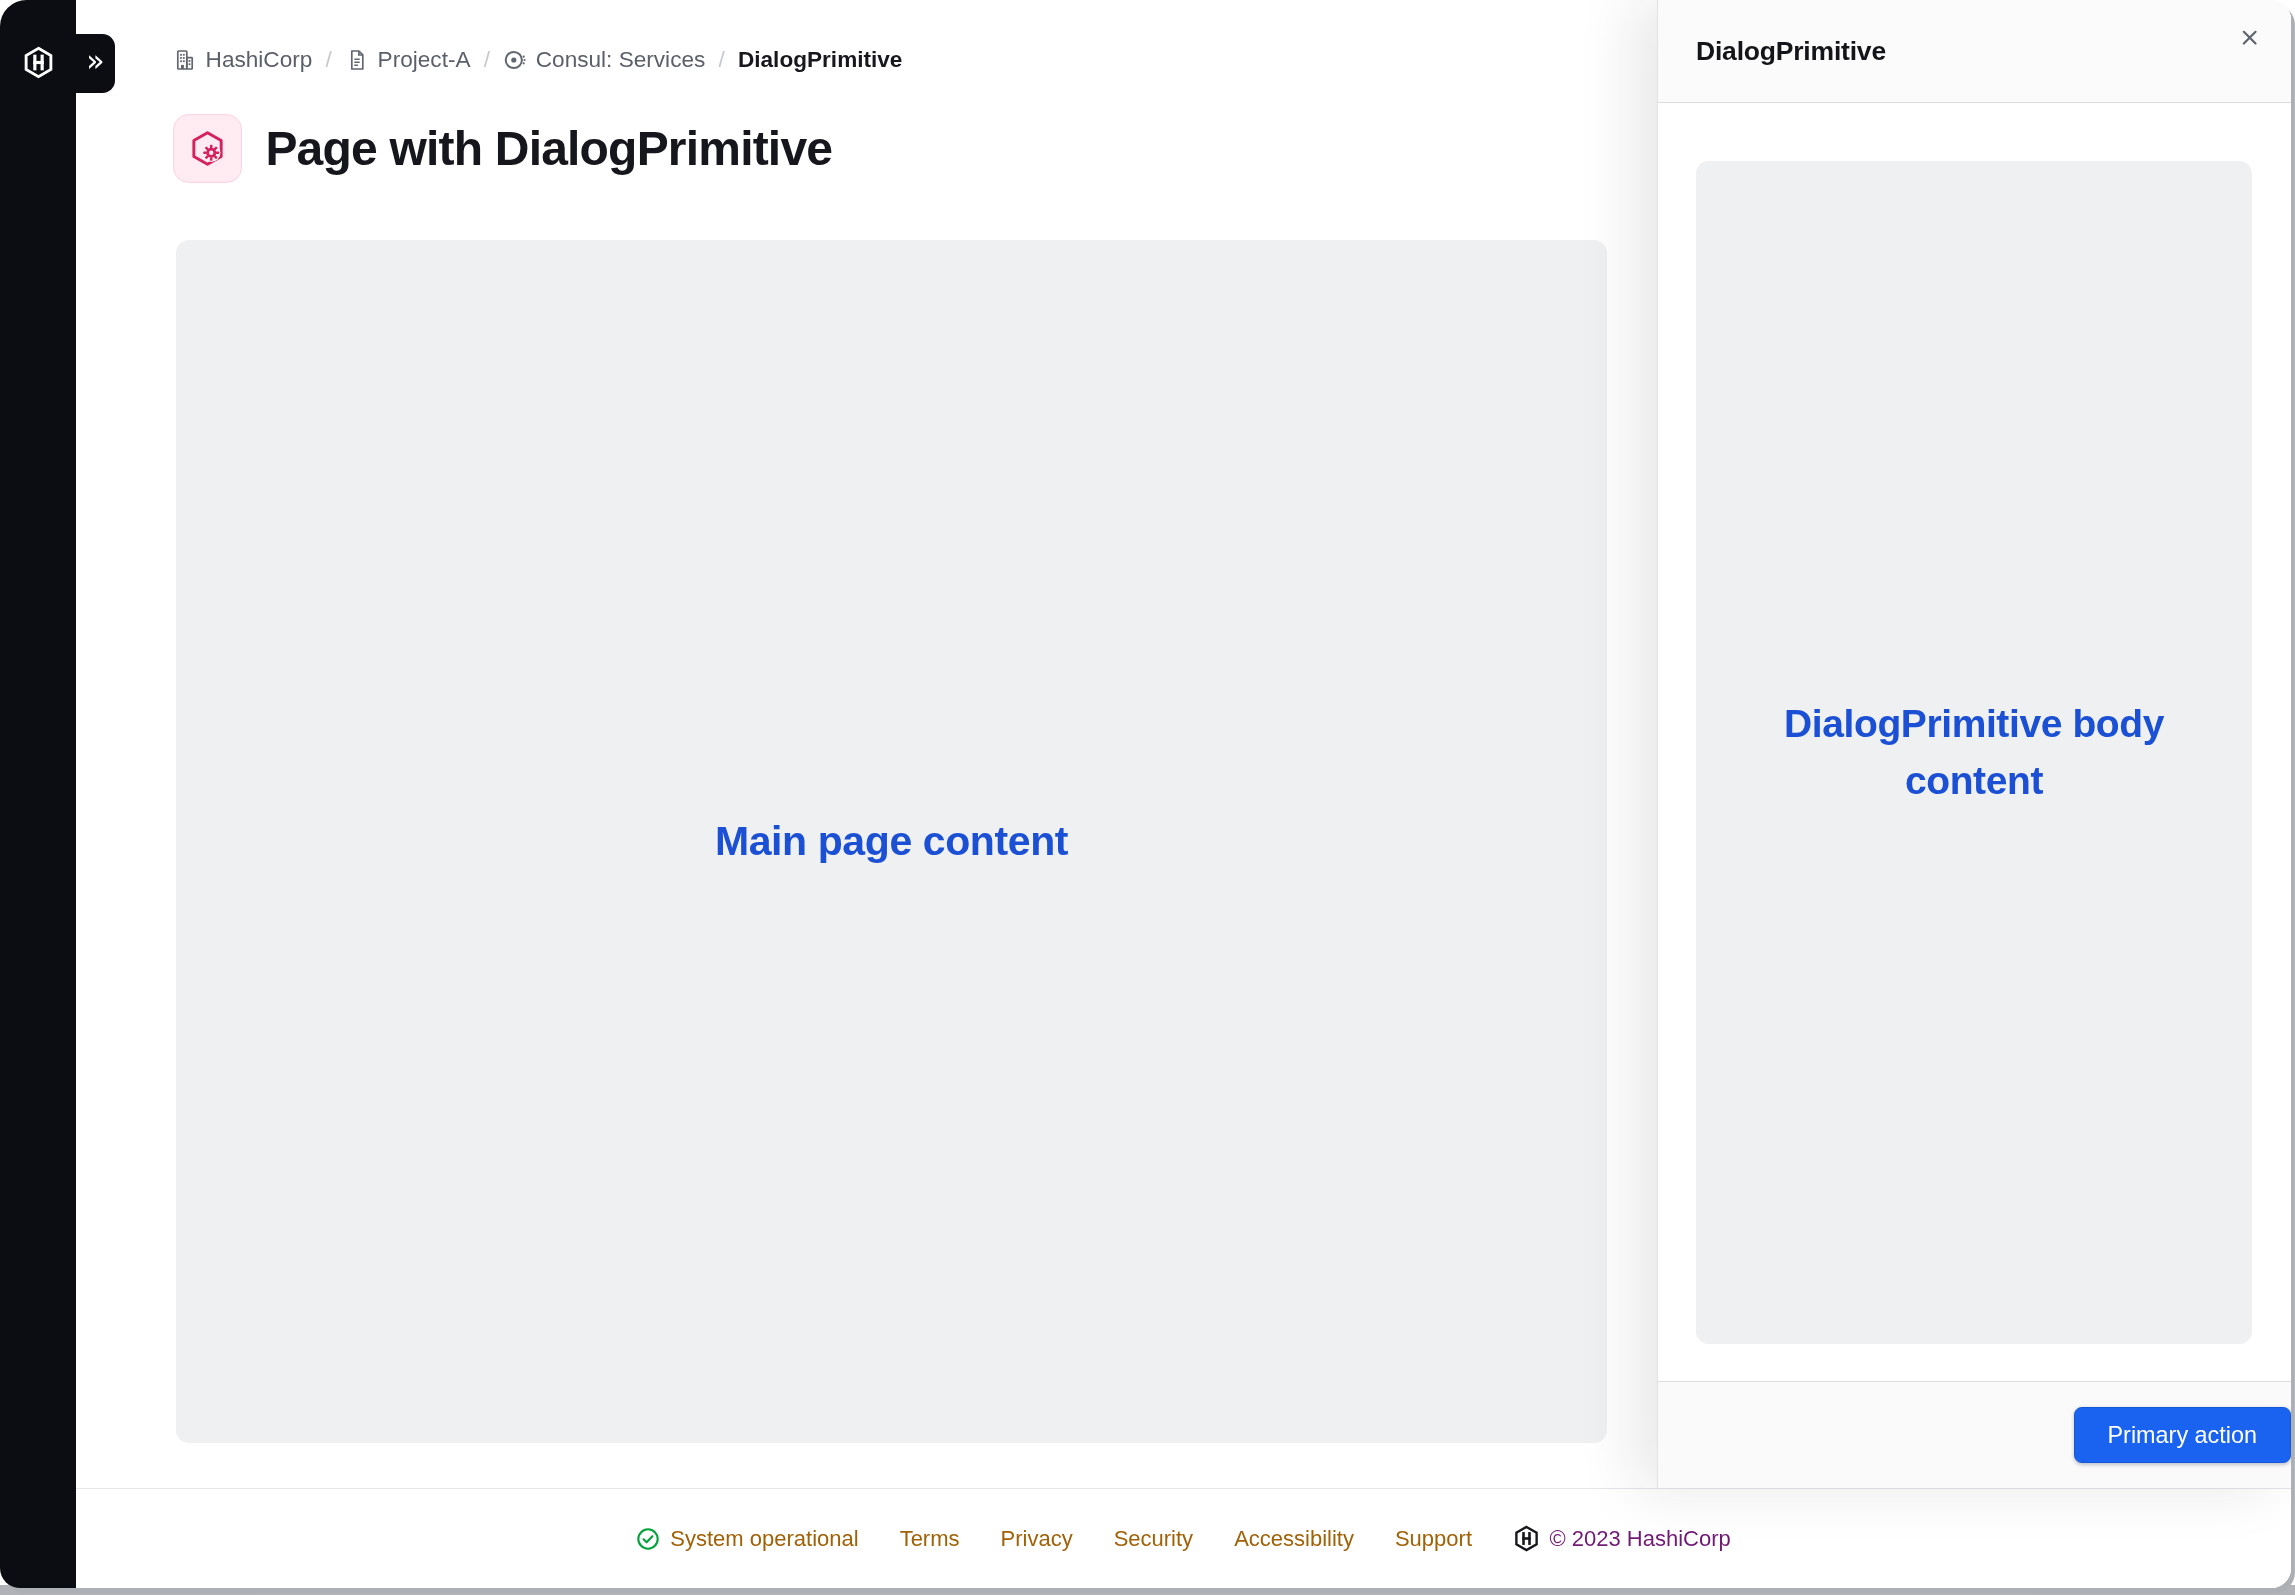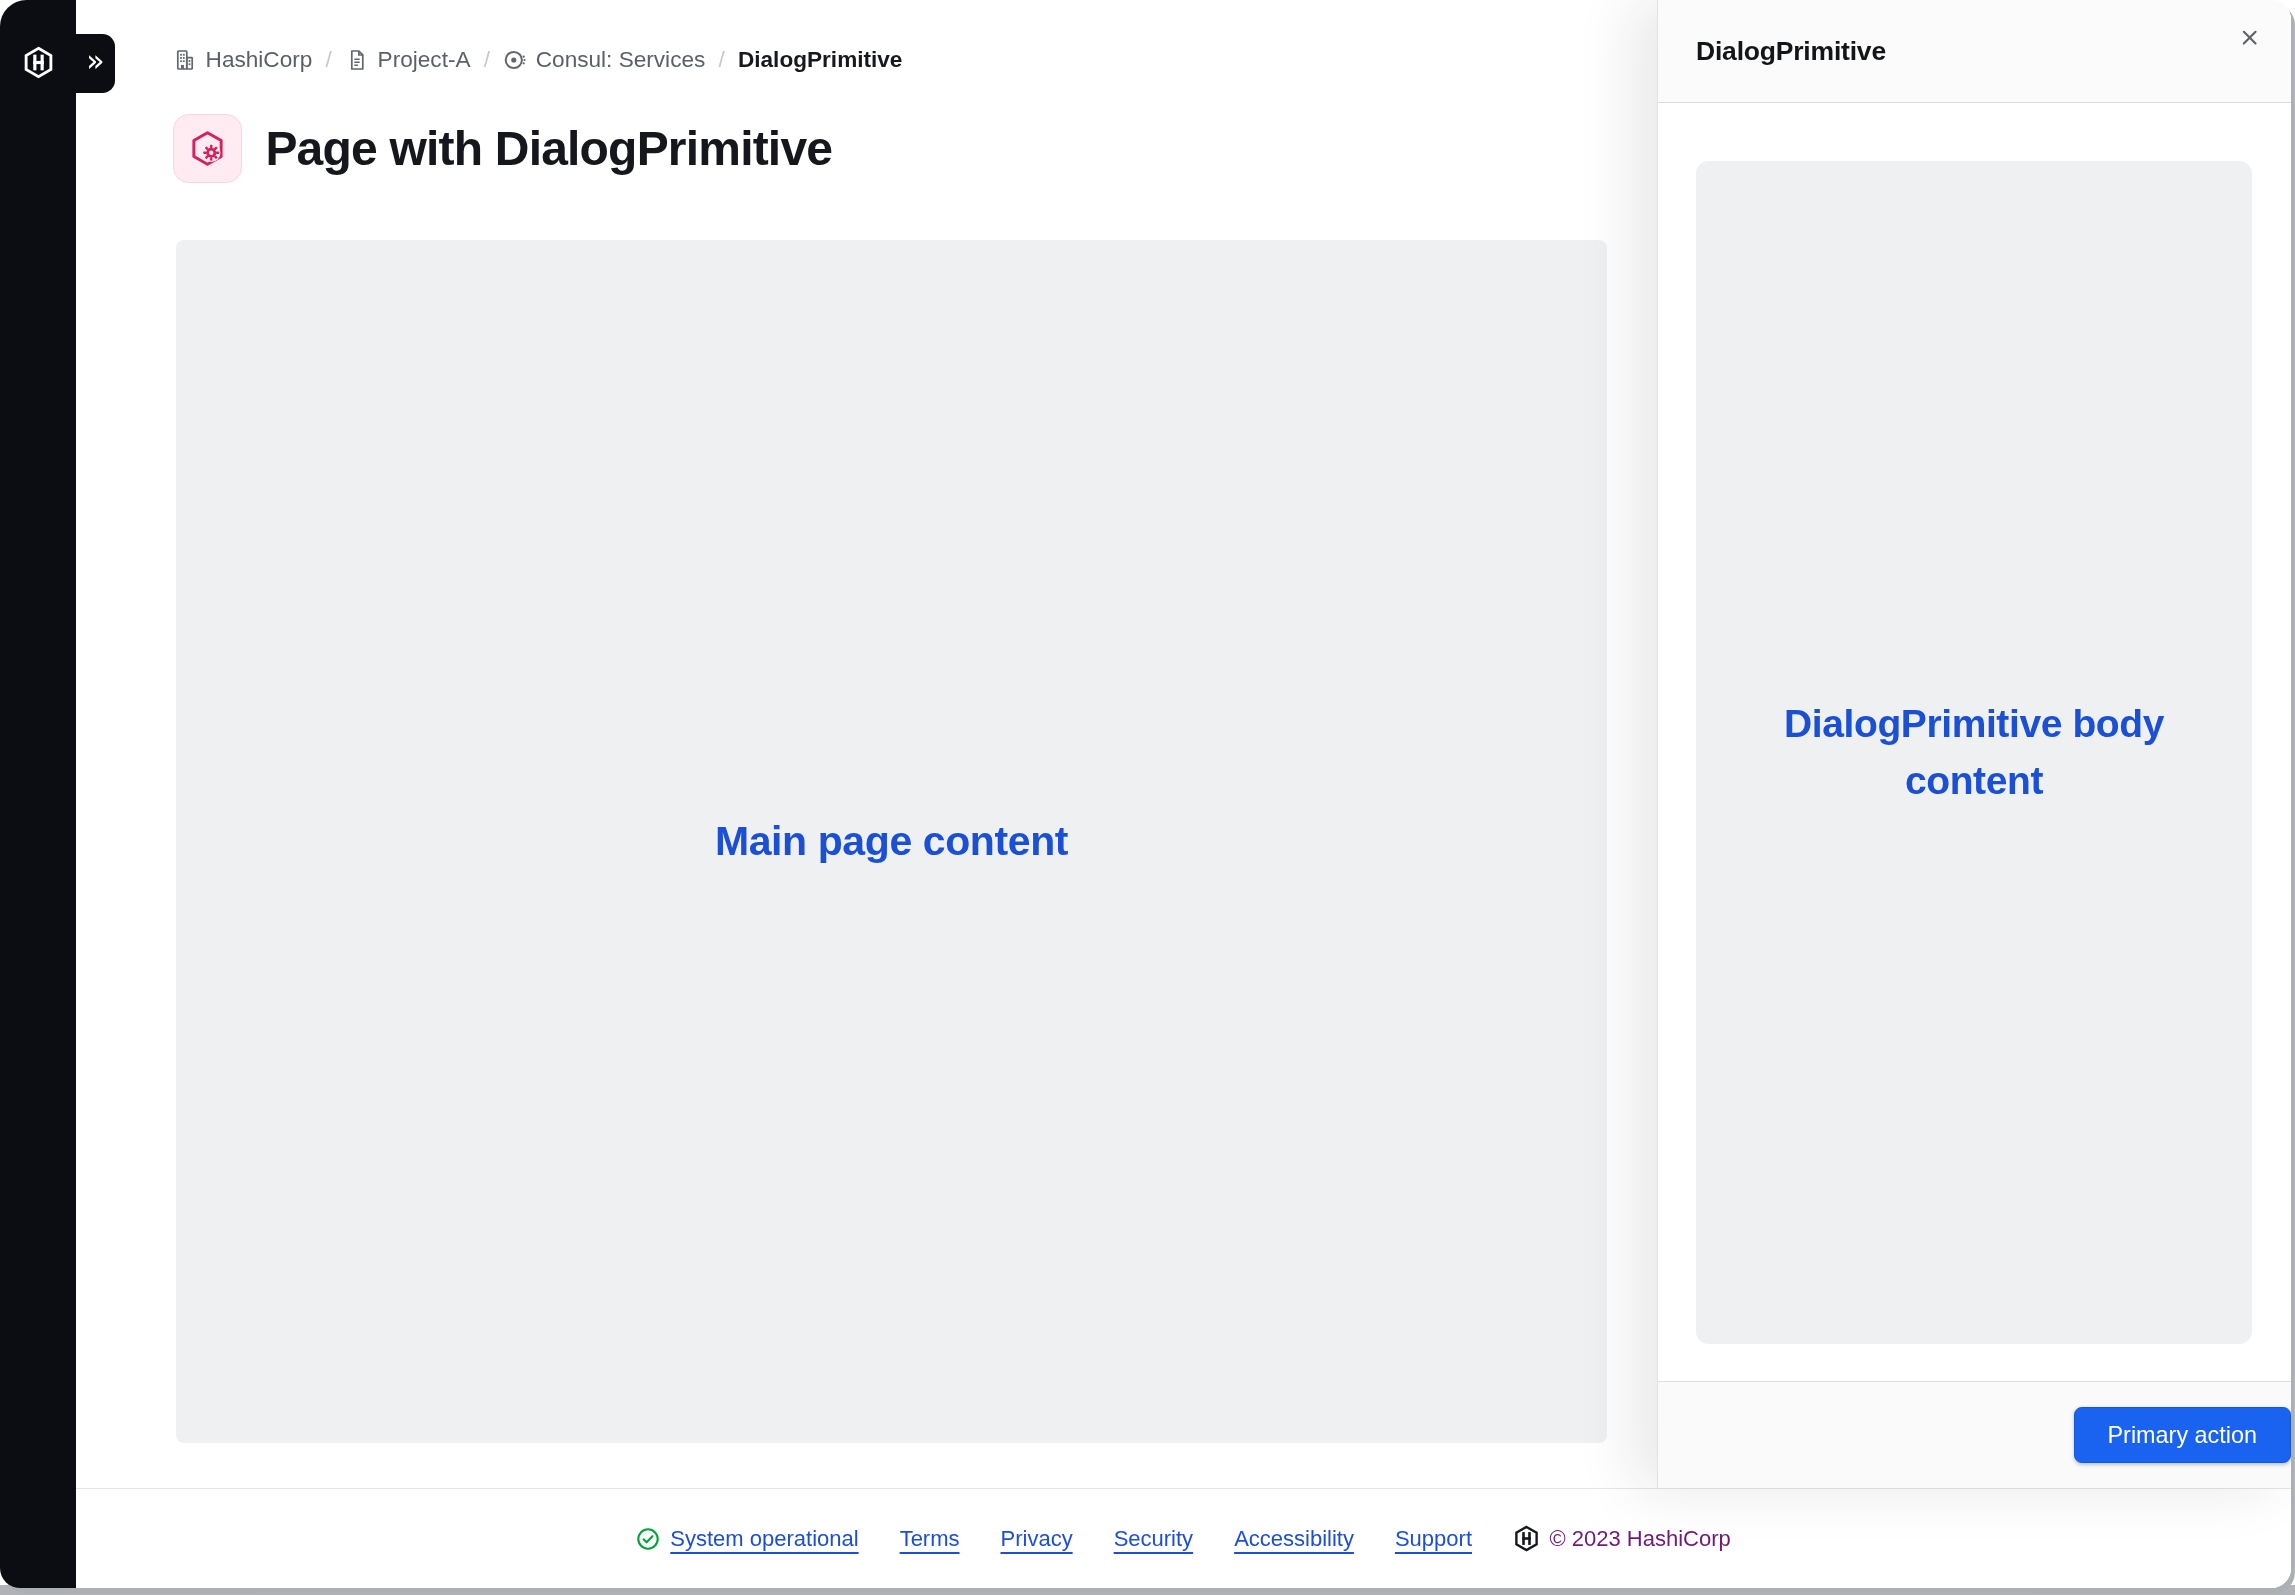--- a/index.html
+++ b/index.html
@@ -38,31 +38,31 @@
 
   .title-row { position:absolute; left:97px; top:114px; display:flex;
                align-items:center; gap:23.4px; }
   .title-badge { width:69px; height:69px; border-radius:15.6px; background:#ffebf1;
                  border:1.6px solid #fbd4e0; display:flex; align-items:center;
                  justify-content:center; }
   .title-badge svg { width:39px; height:39px; }
   h1.page-title { font-size:48px; font-weight:700; letter-spacing:-0.8px; color:#16171c; }
 
   .main-placeholder { position:absolute; left:100px; top:240px; width:1431px; height:1203px;
-                      background:#eef0f2; border-radius:8px; display:flex;
+                      background:#eef0f2; border-radius:13px; display:flex;
                       align-items:center; justify-content:center; }
   .placeholder-text { font-size:41px; font-weight:700; color:#1b50d5; text-align:center;
                       letter-spacing:-0.4px; line-height:1.45; }
 
   
   .global-footer { position:absolute; left:0; right:0; bottom:0; height:100px;
                    border-top:1.6px solid #e3e5e9; background:#ffffff;
                    display:flex; align-items:center; justify-content:center; gap:41px;
                    font-size:22px; color:#53575f; }
-  .footer-link { color:#1d4ed8; text-decoration:underline; text-underline-offset:5.5px;
+  .footer-link { color:#a16207; text-underline-offset:5.5px;
                  text-decoration-thickness:1.6px; cursor:pointer; }
   .footer-status { display:flex; align-items:center; gap:10px; cursor:pointer; }
   .footer-status svg { width:24px; height:24px; }
   .footer-copy { display:flex; align-items:center; gap:9.4px; color:#701a75; }
   .footer-copy svg { width:27px; height:27px; color:#17181c; }
 
   
   .dialog { position:absolute; left:1657px; top:0; width:634px; height:1488px;
             background:#ffffff; border-left:1.6px solid #e0e2e6; z-index:5;
             box-shadow:-22px 0 55px rgba(25,28,35,0.10);

